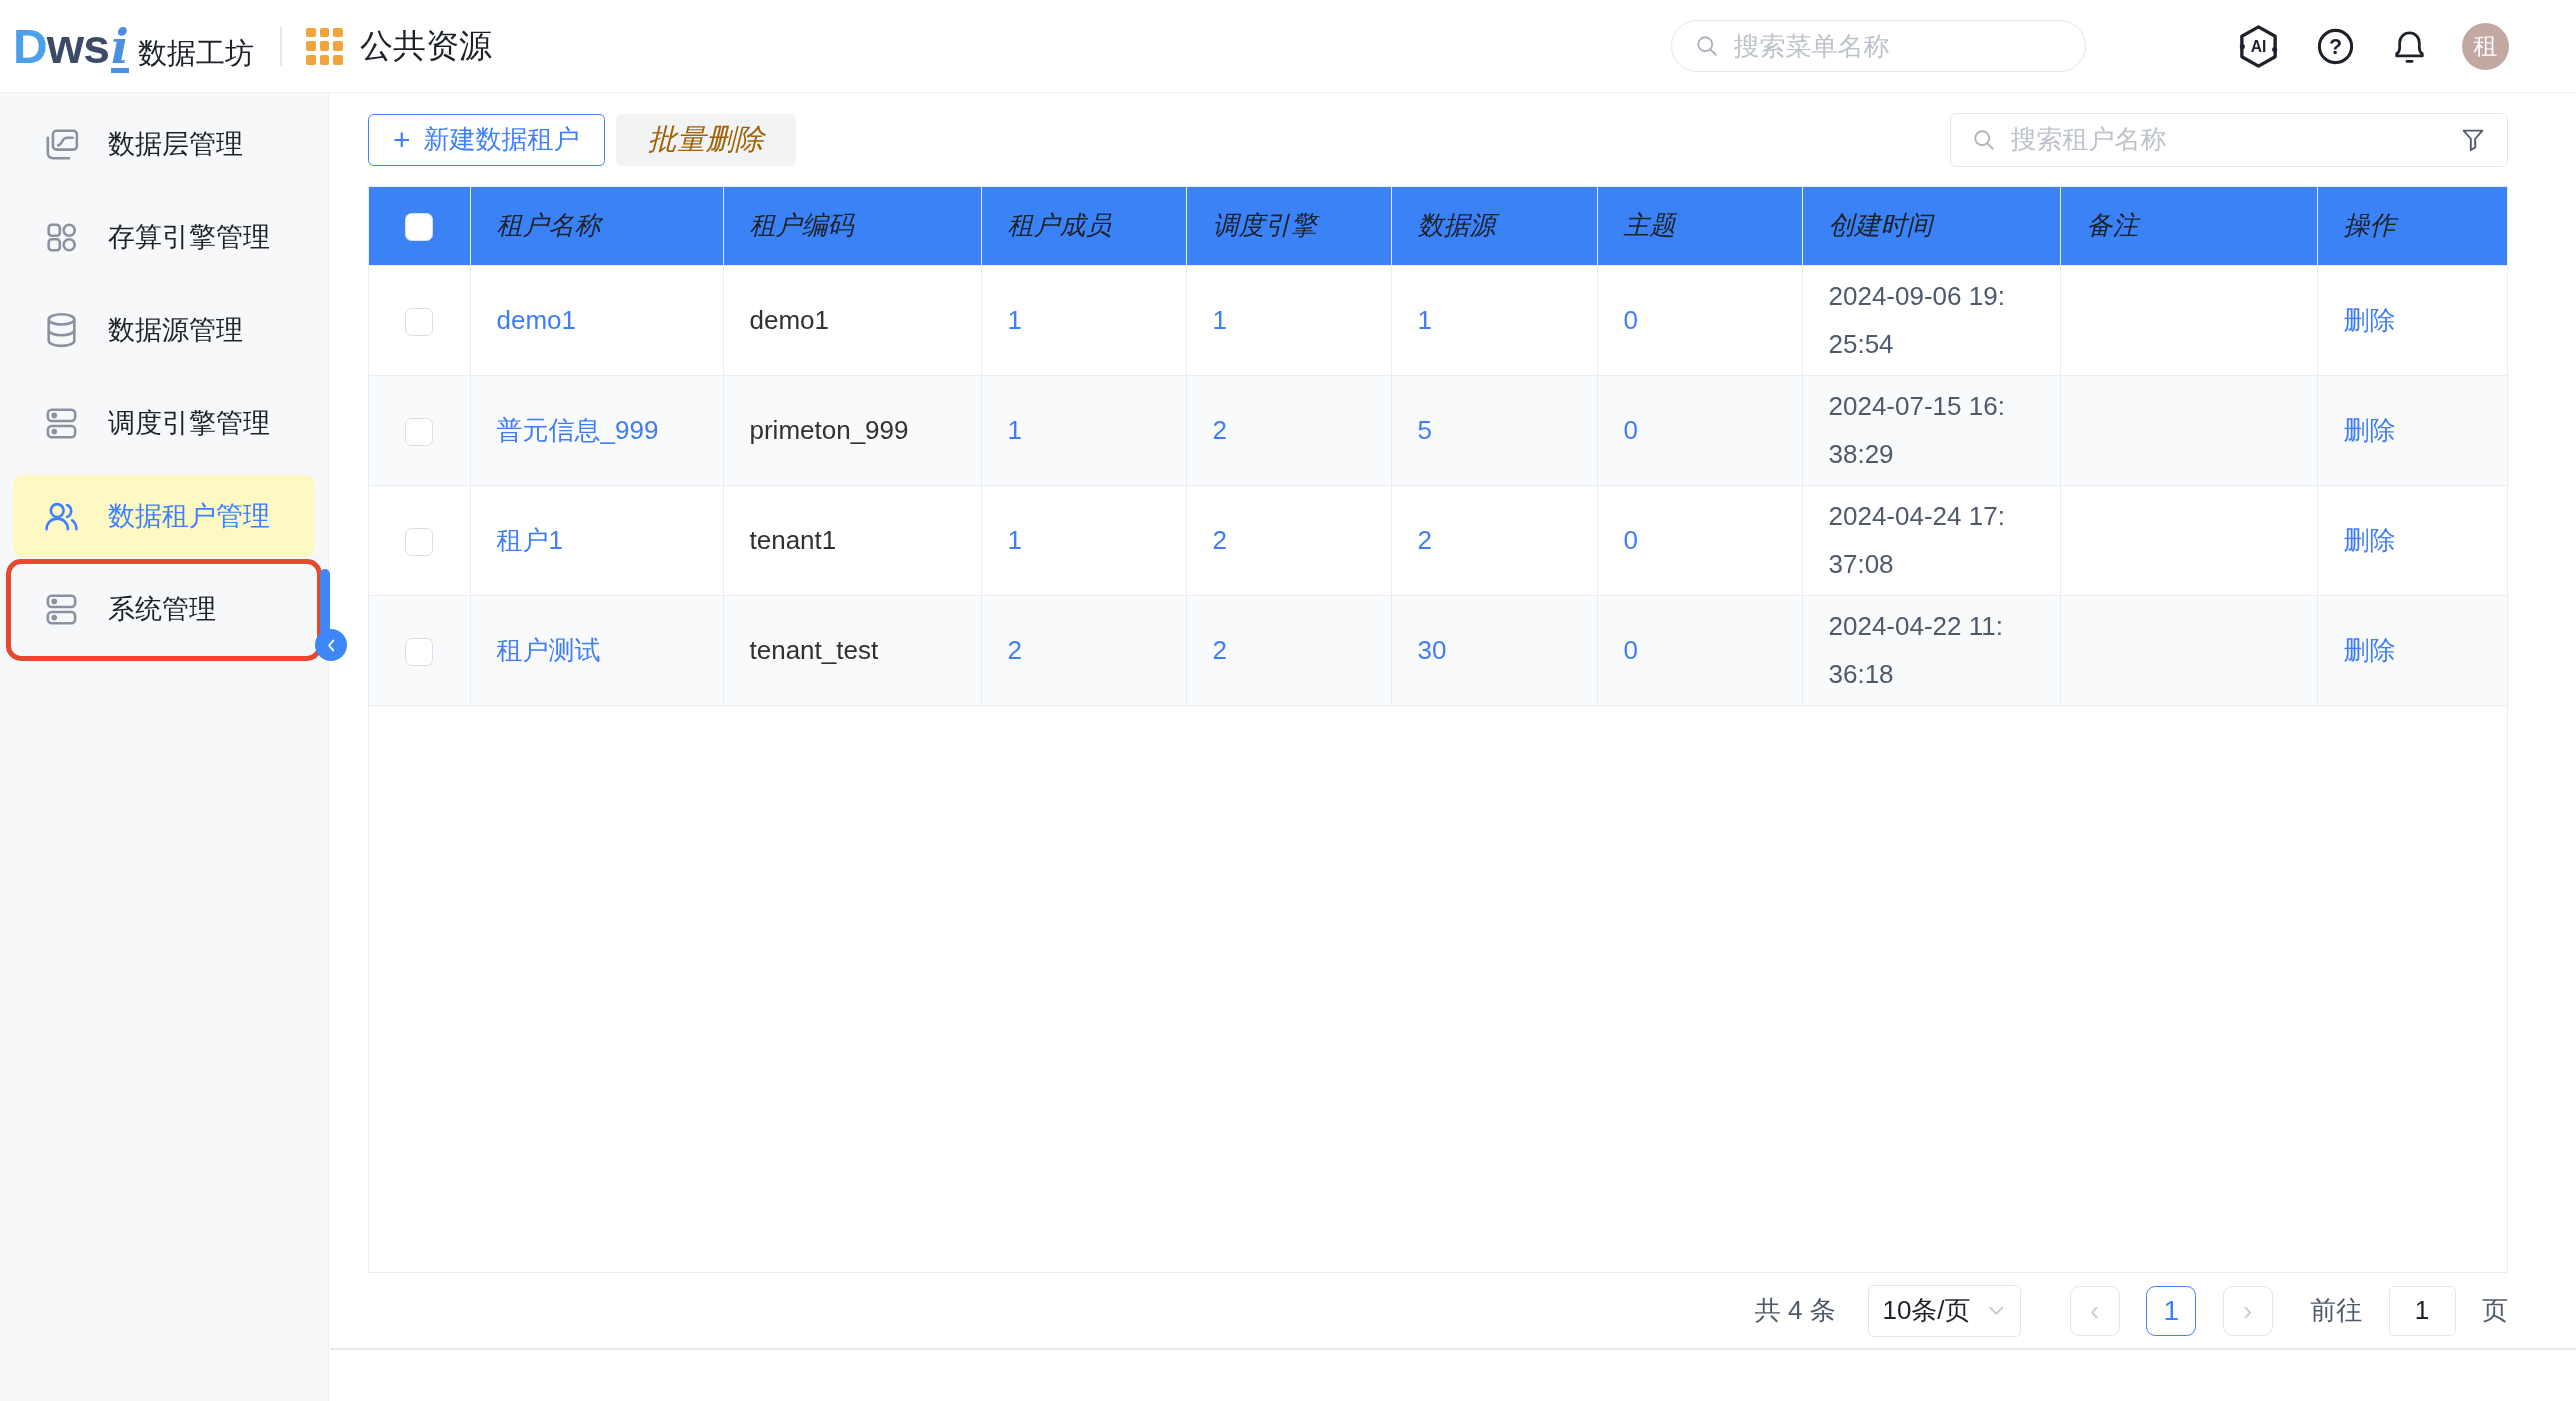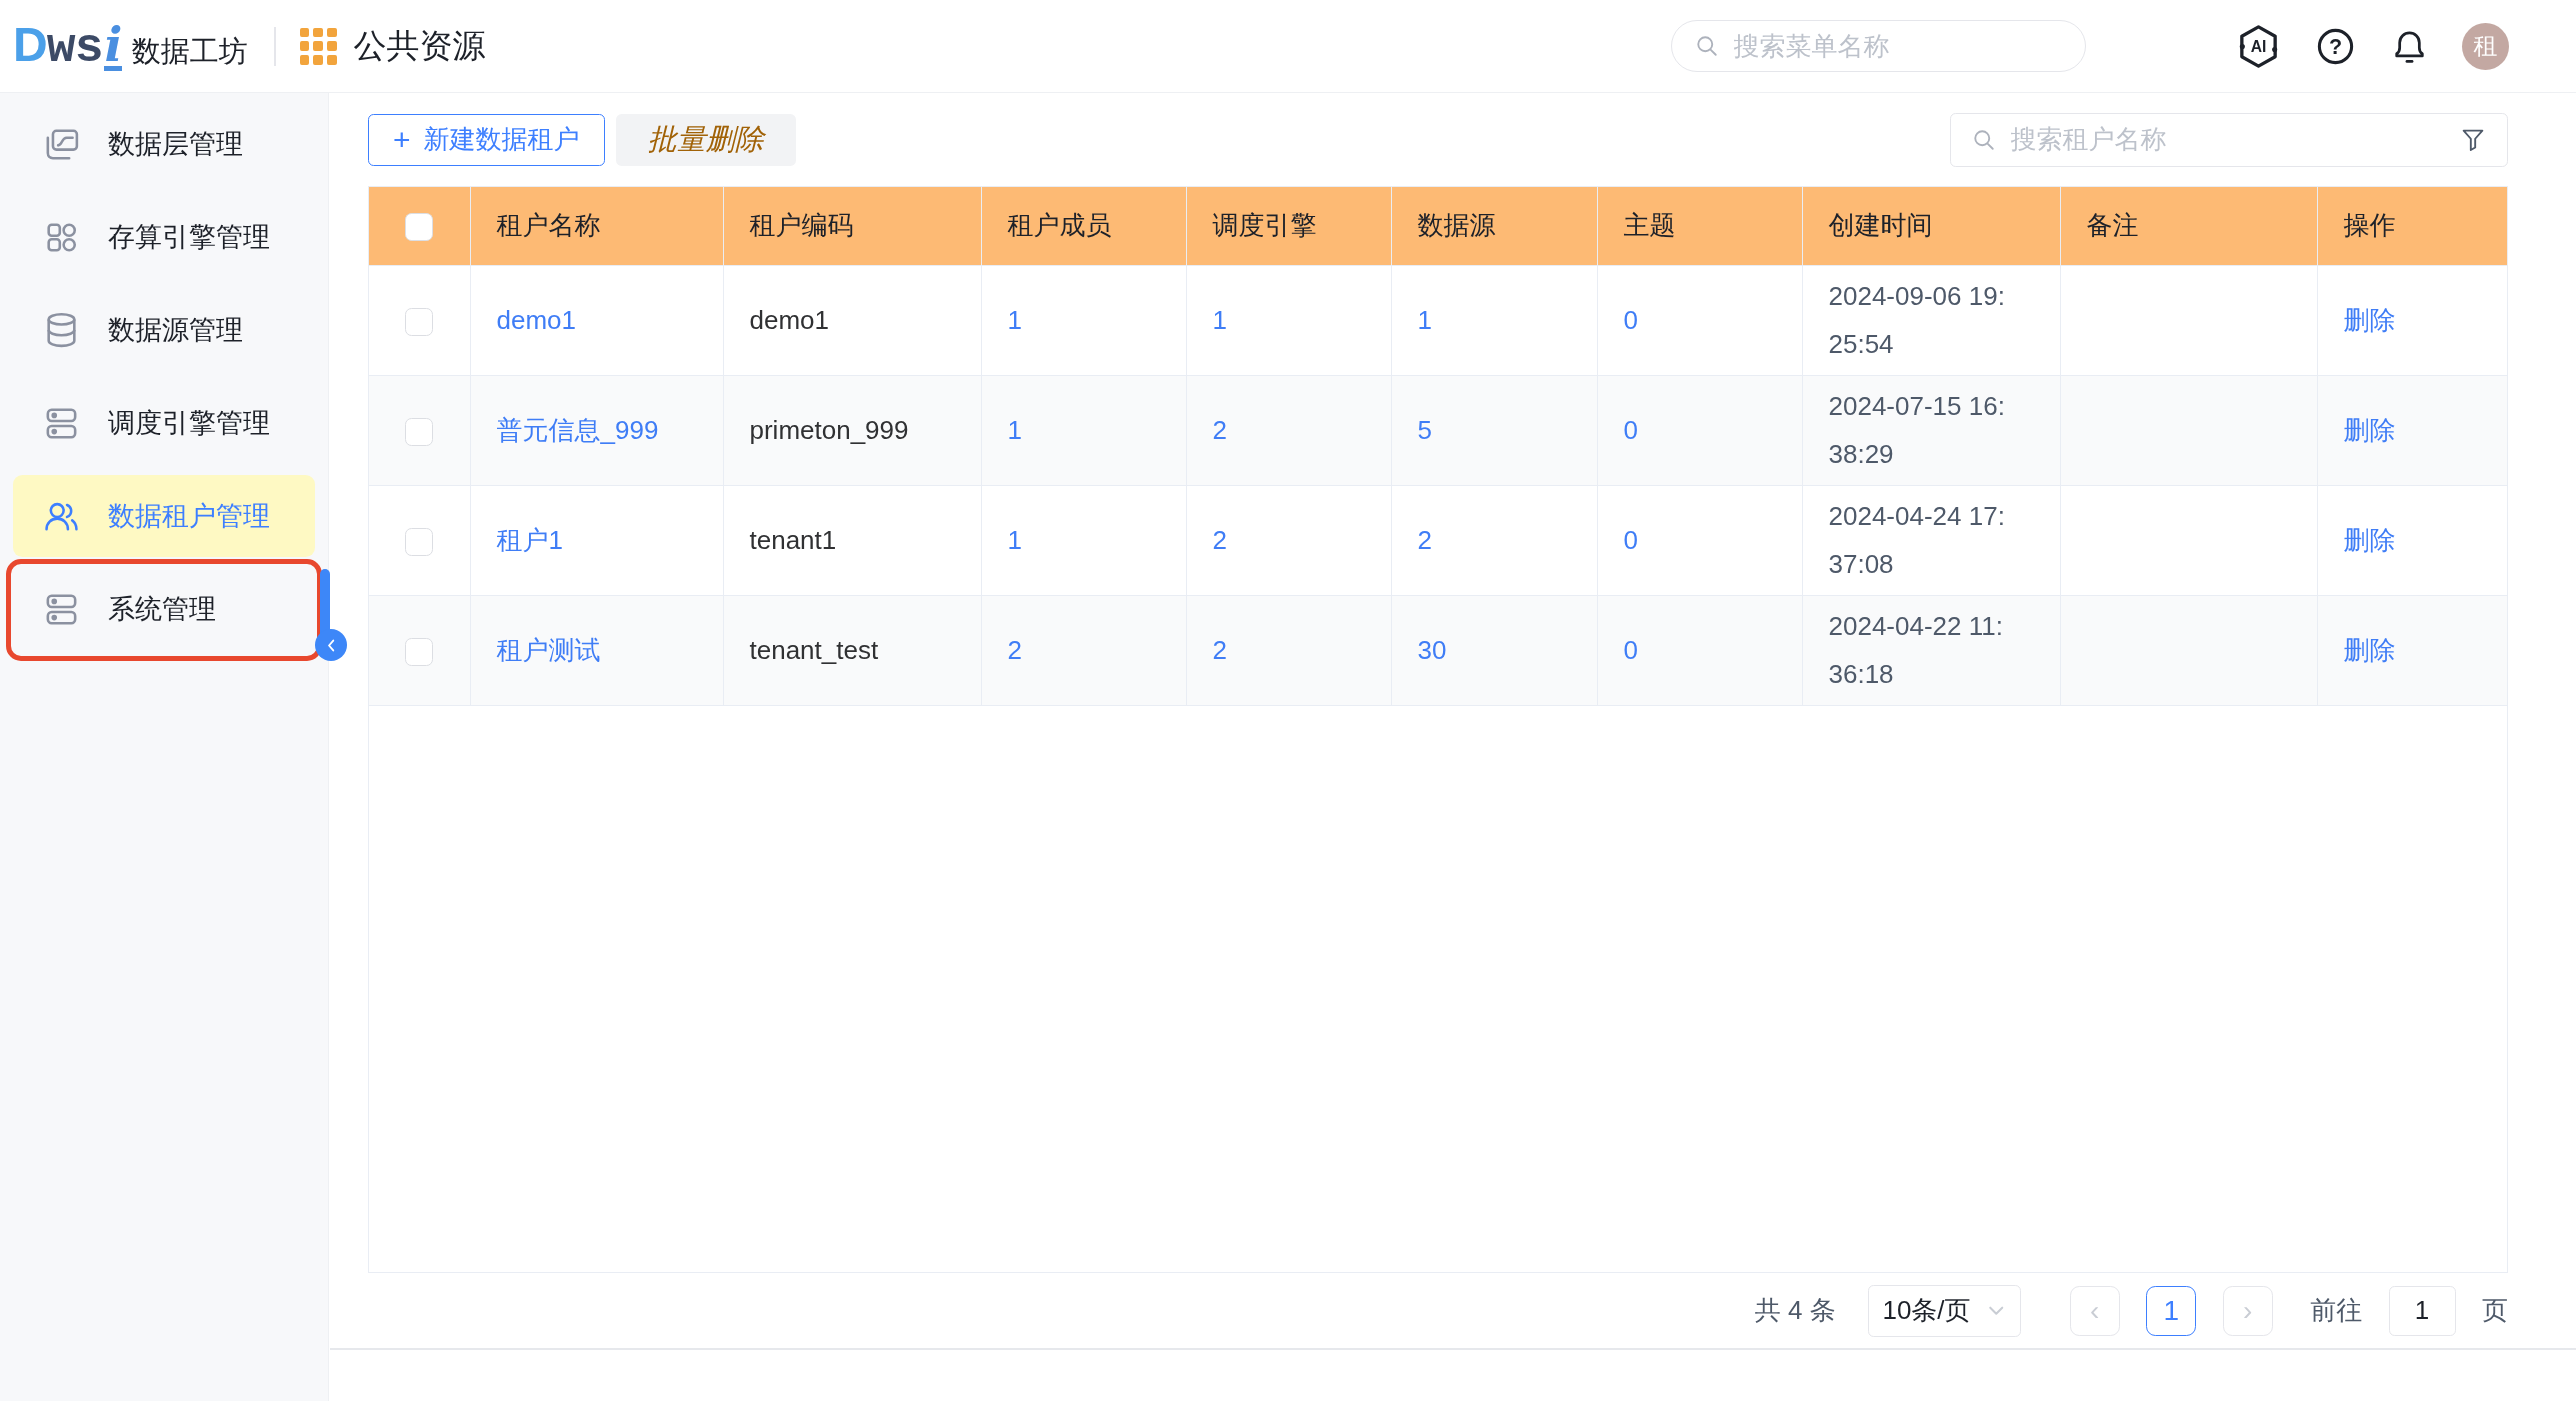--- a/index.html
+++ b/index.html
@@ -9,21 +9,21 @@
     background:#ffffff; color:#1d2129; overflow:hidden; position:relative;
   }
 
   
   .topbar {
     height:93px; display:flex; align-items:center;
     border-bottom:1.9px solid #eef0f3; background:#fff; padding:0 0 0 13px;
   }
   .logo { display:flex; align-items:baseline; }
   .logo-d  { font-size:48px; font-weight:800; color:#4ba0e9; letter-spacing:-0.9px; }
-  .logo-ws { font-size:48px; font-weight:800; color:#3c4a66; letter-spacing:-0.9px;font-family:Liberation Mono, monospace; }
+  .logo-ws { font-size:48px; font-weight:800; color:#3c4a66; letter-spacing:-0.9px; }
   .logo-i  { font-size:47px; font-weight:800; font-style:italic; color:#4a8fe0;
              font-family:"DejaVu Serif","Liberation Serif",serif; margin-left:1.9px;
              border-bottom:5.6px solid #4a8fe0; line-height:0.9; }
   .logo-product { font-size:29px; color:#1d2129; margin-left:9.3px; }
   .topbar-divider { width:1.9px; height:39px; background:#e5e6eb; margin:0 24px 0 26px; }
   .grid-icon { width:37px; height:37px; display:grid;
     grid-template-columns:repeat(3,1fr); grid-template-rows:repeat(3,1fr); gap:3.7px; }
   .grid-icon span { background:#f2a43c; border-radius:1.9px; }
   .app-title { font-size:33px; font-weight:400; margin-left:17px; }
 
@@ -72,21 +72,21 @@
   .tenant-search input { border:none; outline:none; font-size:26px; flex:1; margin-left:13px;
     font-family:inherit; color:#1d2129; background:transparent; }
 
   
   .table-card { margin-top:20.5px; height:1086px; border:1.9px solid #e9edf4; border-bottom:none;
     overflow:hidden; background:#fff; }
   table { border-collapse:collapse; table-layout:fixed; width:100%; }
   th, td { border-right:1.9px solid #e9edf4; border-bottom:1.9px solid #e9edf4;
     text-align:left; padding:0 26px; font-size:26px; }
   th:last-child, td:last-child { border-right:none; }
-  thead th { height:78px; background:#fdba74; color:#1d2129; font-weight:500; }
+  thead th { height:78px; background:#3b82f6; color:#1d2129; font-weight:500;font-style:italic; }
   tbody td { height:110px; color:#4e5969; }
   tbody tr:nth-child(even) { background:#f9fafb; }
   .col-check { text-align:center; padding:0; }
   .checkbox { width:28px; height:28px; border:1.9px solid #dcdee3; border-radius:6.5px;
     background:#fff; display:inline-block; vertical-align:middle; cursor:pointer; }
   .cell-link { color:#3f7df6; text-decoration:none; cursor:pointer; }
   .cell-code { color:#303133; }
   .cell-time { line-height:48px; }
   .cell-time span { display:block; }
 

